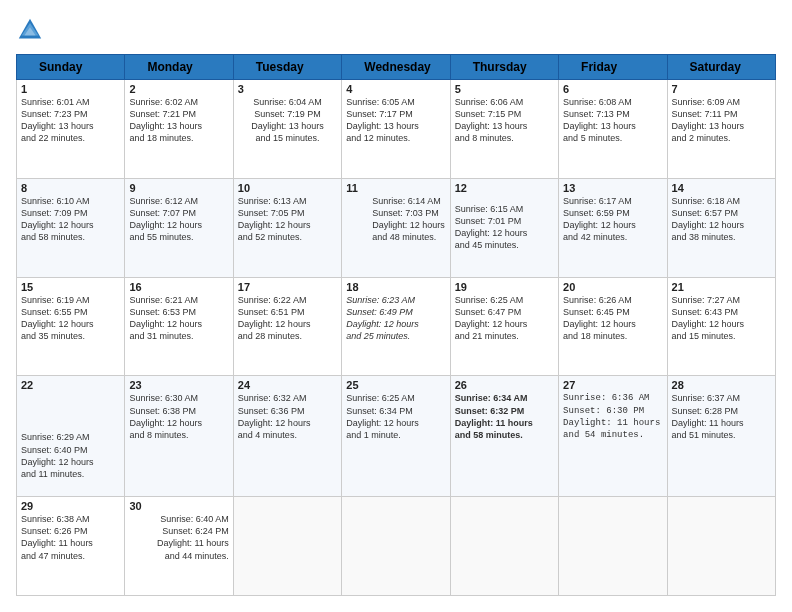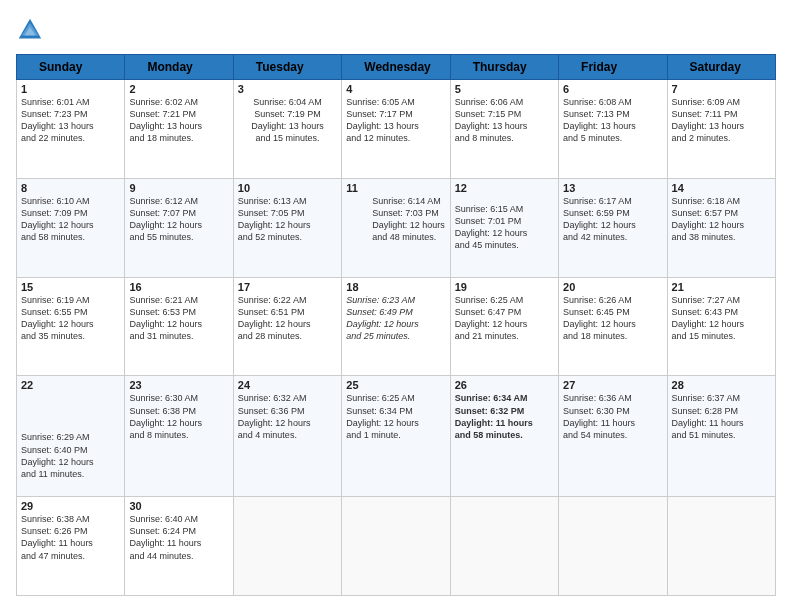--- a/index.html
+++ b/index.html
@@ -324,21 +324,21 @@
           </td>
           <td>
             <span class="day-num">26</span>
             <div class="day-info" style="white-space: pre-line; font-weight: bold;">Sunrise: 6:34 AM
 Sunset: 6:32 PM
 Daylight: 11 hours
 and 58 minutes.</div>
           </td>
           <td>
             <span class="day-num">27</span>
-            <div class="day-info" style="white-space: pre-line;">Sunrise: 6:36 AM
+            <div class="day-info" style="white-space: pre-line; font-family: Liberation Mono, monospace;">Sunrise: 6:36 AM
 Sunset: 6:30 PM
 Daylight: 11 hours
 and 54 minutes.</div>
           </td>
           <td>
             <span class="day-num">28</span>
             <div class="day-info" style="white-space: pre-line;">Sunrise: 6:37 AM
 Sunset: 6:28 PM
 Daylight: 11 hours
 and 51 minutes.</div>
@@ -347,21 +347,21 @@
         <tr class="last-row">
           <td>
             <span class="day-num">29</span>
             <div class="day-info" style="white-space: pre-line;">Sunrise: 6:38 AM
 Sunset: 6:26 PM
 Daylight: 11 hours
 and 47 minutes.</div>
           </td>
           <td>
             <span class="day-num">30</span>
-            <div class="day-info" style="white-space: pre-line;">Sunrise: 6:40 AM
+            <div class="day-info" style="white-space: pre-line; text-align: right;">Sunrise: 6:40 AM
 Sunset: 6:24 PM
 Daylight: 11 hours
 and 44 minutes.</div>
           </td>
           <td class="empty"></td>
           <td class="empty"></td>
           <td class="empty"></td>
           <td class="empty"></td>
           <td class="empty"></td>
         </tr>

